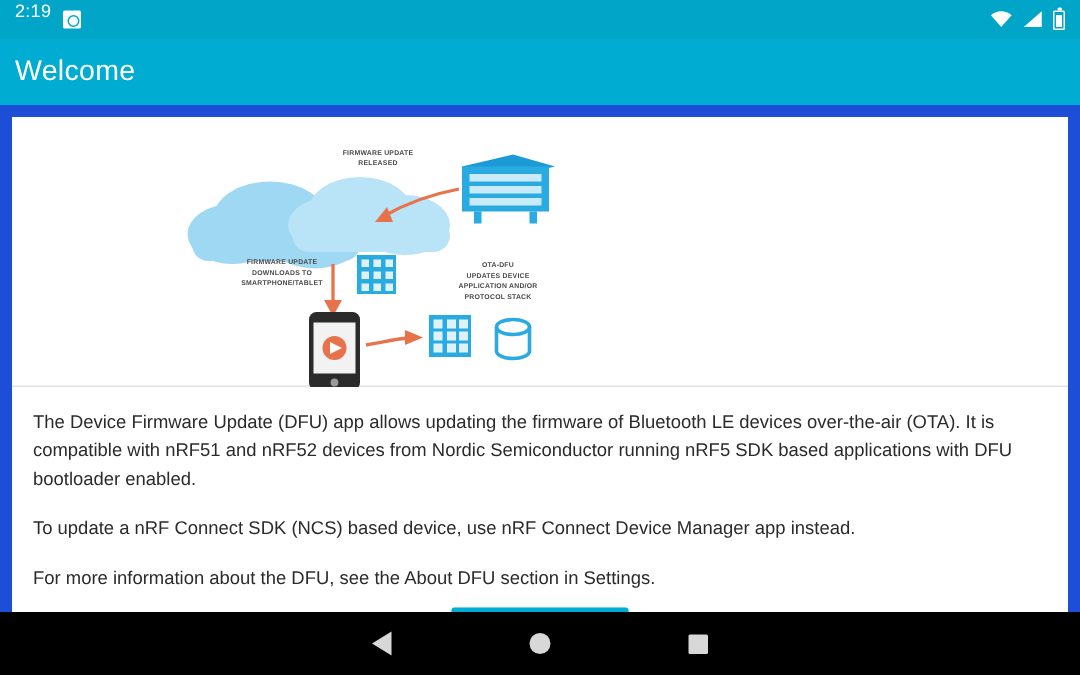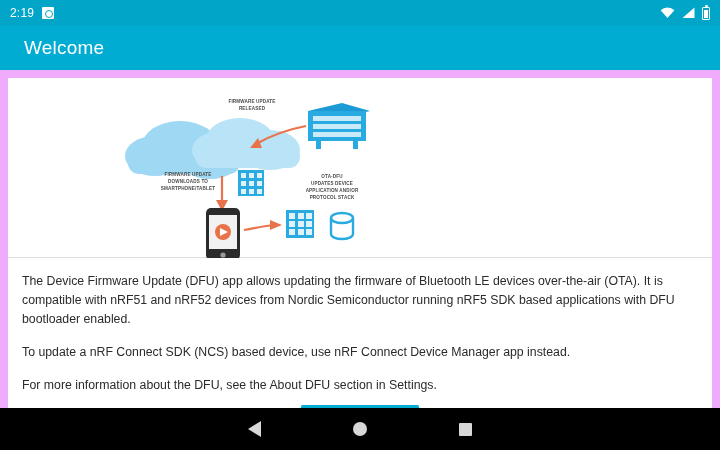--- a/index.html
+++ b/index.html
@@ -15,21 +15,20 @@
     background: #1c1c1c;
     display: flex;
     flex-direction: column;
   }
 
   
   .statusbar {
     height: 26px;
     background: #00a5c8;
     display: flex;
-    align-items: center;
     padding: 0 10px;
     color: #ffffff;
     font-size: 12px;
     flex: 0 0 auto;
   }
   .statusbar .clock { letter-spacing: 0.2px; }
   .statusbar .left-icons { display: flex; align-items: center; margin-left: 8px; gap: 6px; }
   .statusbar .spacer { flex: 1; }
   .statusbar .right-icons { display: flex; align-items: center; gap: 7px; }
   .sq-icon {
@@ -71,34 +70,34 @@
     height: 72%;
     background: #fff;
   }
 
   
   .appbar {
     height: 44px;
     background: #00acd1;
     display: flex;
     align-items: center;
-    padding: 0 24px;
+    padding: 0 10px;
     flex: 0 0 auto;
   }
   .appbar .title {
     color: #ffffff;
     font-size: 19px;
     font-weight: normal;
     letter-spacing: 0.2px;
   }
 
   
   .content {
     flex: 1 1 auto;
-    background: #f0abfc;
+    background: #1d4ed8;
     display: flex;
     flex-direction: column;
     padding: 8px 8px 0 8px;
     overflow: hidden;
   }
   .card {
     background: #ffffff;
     flex: 1 1 auto;
     display: flex;
     flex-direction: column;

